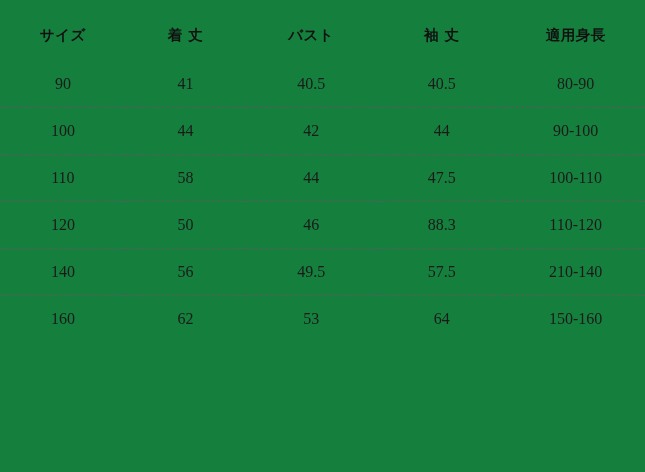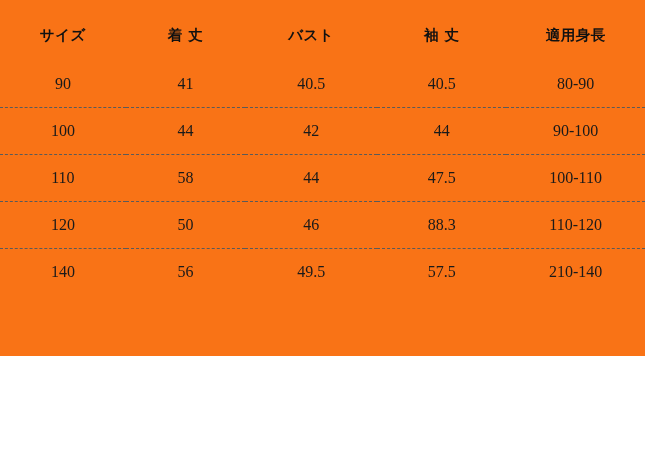--- a/index.html
+++ b/index.html
@@ -9,24 +9,24 @@
   }
   body {
     width: 645px;
     height: 472px;
     font-family: "DejaVu Sans", sans-serif;
     color: #1a1a1a;
     overflow: hidden;
   }
   #size-chart {
     width: 645px;
-    height: 356px;
+    height: 472px;
     box-sizing: border-box;
     position: relative;
-    background: #f97316;
+    background: #15803d;
   }
   table.chart {
     width: 100%;
     border-collapse: collapse;
     table-layout: fixed;
   }
   table.chart col.c0 { width: 19.5%; }
   table.chart col.c1 { width: 18.5%; }
   table.chart col.c2 { width: 20.5%; }
   table.chart col.c3 { width: 20%; }
@@ -107,15 +107,22 @@
         <td>88.3</td>
         <td>110-120</td>
       </tr>
       <tr>
         <td class="size-col">140</td>
         <td>56</td>
         <td>49.5</td>
         <td>57.5</td>
         <td>210-140</td>
       </tr>
+      <tr>
+        <td class="size-col">160</td>
+        <td>62</td>
+        <td>53</td>
+        <td>64</td>
+        <td>150-160</td>
+      </tr>
     </tbody>
   </table>
 </div>
 
 </body></html>

